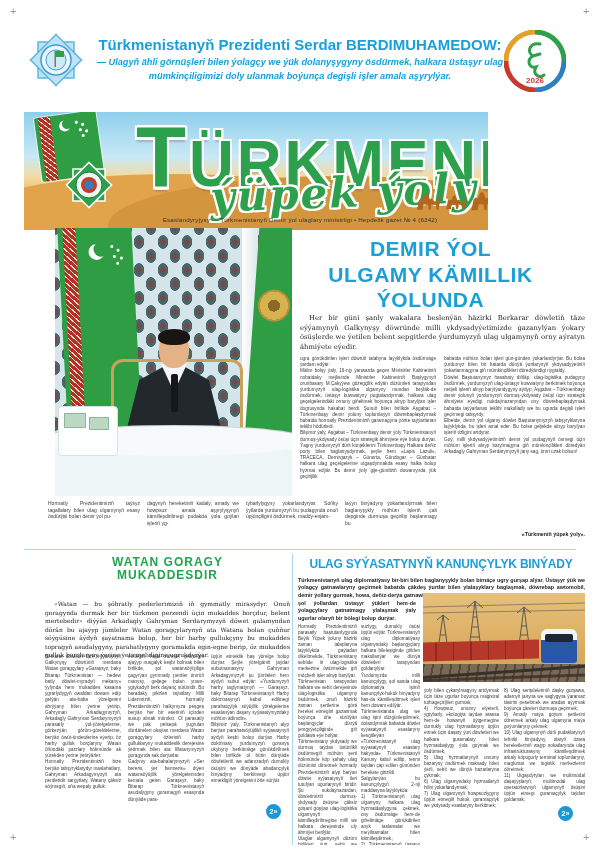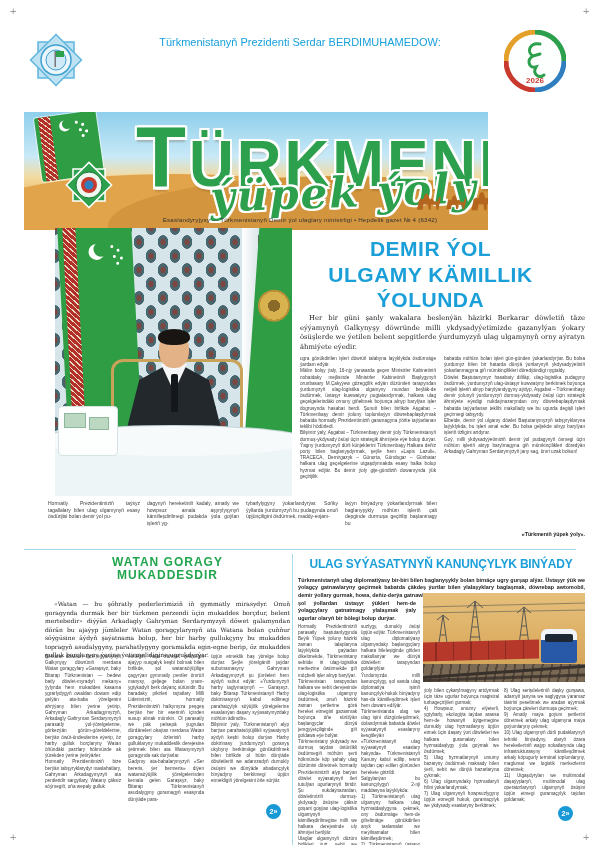--- a/index.html
+++ b/index.html
@@ -3,21 +3,21 @@
 <meta charset="utf-8">
 <style>
   html,body{margin:0;padding:0}
   body{width:600px;height:850px;position:relative;background:#fff;
        font-family:"Liberation Sans",sans-serif;overflow:hidden;color:#333}
   .abs{position:absolute}
   .crop{position:absolute;font-size:11px;color:#999;line-height:1}
 
   
   .hdr-text{position:absolute;left:95px;top:36px;width:410px;text-align:center;color:#18a0dc}
-  .hdr-title{font-size:11px;font-weight:normal;margin-bottom:3px}
+  .hdr-title{font-size:15px;font-weight:bold;margin-bottom:3px}
   .hdr-quote{font-size:9.2px;font-weight:bold;font-style:italic;line-height:1.5}
 
   
   .masthead{position:absolute;left:24px;top:112px;width:464px;height:118px;overflow:hidden;
     background:linear-gradient(180deg,#8ecfec 0%,#c9e9f6 38%,#f3dba2 55%,#eab85e 72%,#dfa04a 100%)}
   .dune1{position:absolute;left:-60px;bottom:-34px;width:420px;height:90px;border-radius:50%;background:#e2a44a}
   .dune2{position:absolute;right:-80px;bottom:-46px;width:460px;height:100px;border-radius:50%;background:#d3953e}
   .dune3{position:absolute;left:180px;bottom:-20px;width:300px;height:52px;border-radius:50%;background:#edb868}
   .mh-title{position:absolute;left:95px;top:-2px;width:445px;text-align:center;
     font-size:62px;font-weight:bold;letter-spacing:3px;color:#2ca04c;transform:scaleY(1.05);
@@ -108,20 +108,21 @@
     <rect x="12" y="12" width="36" height="36" fill="#bfe2f2" stroke="#5fb6dd" stroke-width="1.5"></rect>
     <rect x="12" y="12" width="36" height="36" fill="#bfe2f2" stroke="#5fb6dd" stroke-width="1.5" transform="rotate(45 30 30)"></rect>
     <circle cx="30" cy="30" r="15" fill="#eaf6fb" stroke="#3f9fd0" stroke-width="1.5"></circle>
     <circle cx="30" cy="30" r="10" fill="#cfeaf6" stroke="#3f9fd0" stroke-width="1"></circle>
     <rect x="30" y="21" width="8" height="6" fill="#2ca04c"></rect>
     <rect x="28.5" y="21" width="1.5" height="16" fill="#777"></rect>
   </svg>
 
   <div class="hdr-text">
     <div class="hdr-title">Türkmenistanyň Prezidenti Serdar BERDIMUHAMEDOW:</div>
+    <div class="hdr-quote">— Ulagyň ähli görnüşleri bilen ýolagçy we ýük dolanyşygyny ösdürmek, halkara üstaşyr ulag mümkinçiligimizi doly ulanmak boýunça degişli işler amala aşyrylýar.</div>
   </div>
 
   <svg class="abs" style="left:504px;top:30px" width="62" height="62" viewBox="0 0 62 62">
     <circle cx="31" cy="31" r="29" fill="#fff"></circle>
     <path d="M31 2 A29 29 0 0 1 60 31" fill="none" stroke="#2ca04c" stroke-width="5"></path>
     <path d="M60 31 A29 29 0 0 1 31 60" fill="none" stroke="#2f7fc0" stroke-width="5"></path>
     <path d="M31 60 A29 29 0 0 1 2 31" fill="none" stroke="#c8392e" stroke-width="5"></path>
     <path d="M2 31 A29 29 0 0 1 31 2" fill="none" stroke="#e3a12c" stroke-width="5"></path>
     <circle cx="31" cy="31" r="24" fill="#fdfefe"></circle>
     <path d="M36 14 C26 12 22 22 29 26 C22 30 25 39 32 37 C28 44 35 49 40 45 M29 26 L36 24" fill="none" stroke="#2ca04c" stroke-width="3" stroke-linecap="round"></path>

